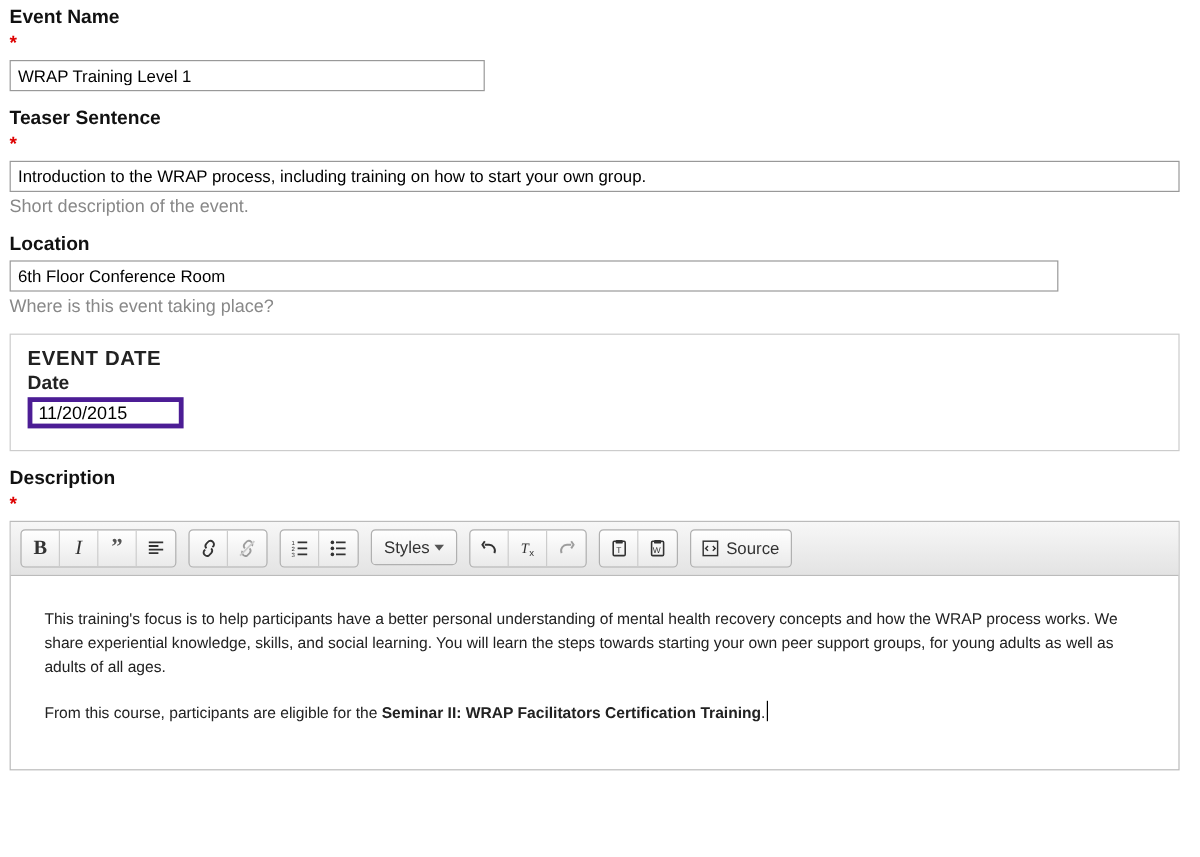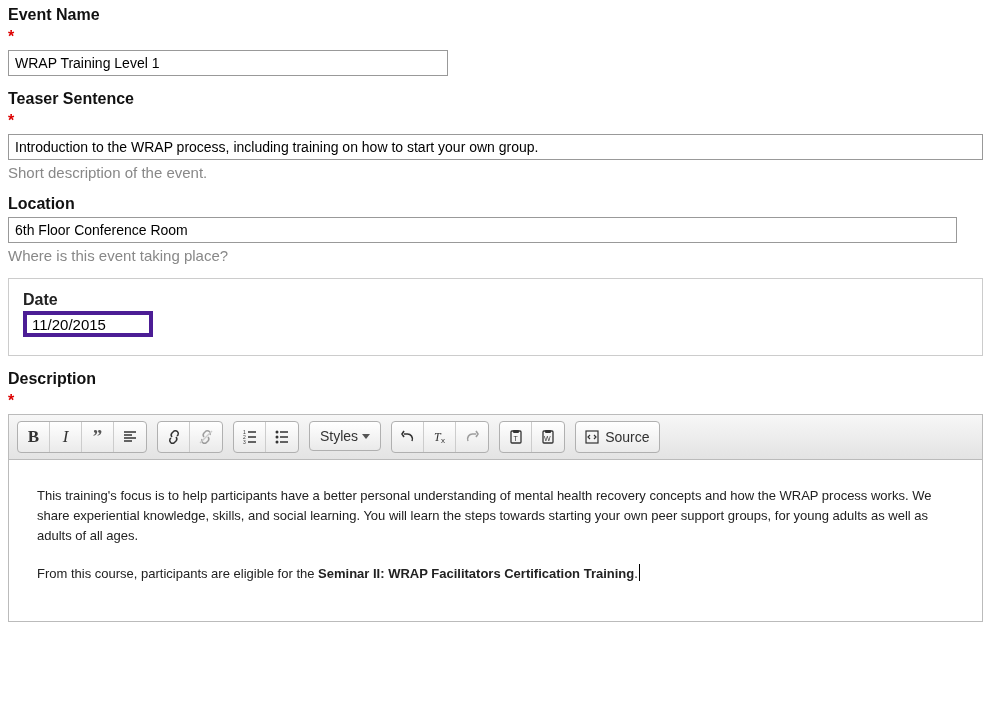--- a/index.html
+++ b/index.html
@@ -22,23 +22,23 @@
   flex-direction: column;
 }
 .required { color: #d00; font-weight: bold; }
 .text-input {
   border: 1px solid #999;
   padding: 4px 6px;
   font-size: 14px;
   font-family: inherit;
   height: 26px;
 }
-.w-440 { width: 440px; }
+.w-440 { width: 396px; }
 .w-full { width: 975px; }
-.w-790 { width: 949px; }
+.w-790 { width: 874px; }
 .help-text {
   color: #888;
   font-size: 15px;
   margin-top: 4px;
 }
 .date-box {
   border: 1px solid #ccc;
   padding: 10px 14px 18px 14px;
   margin-top: 6px;
   margin-bottom: 14px;
@@ -162,20 +162,21 @@
 
 <div class="field">
   <div class="field-label">
     <span>Location</span>
   </div>
   <input type="text" class="text-input w-790" value="6th Floor Conference Room" style="">
   <div class="help-text">Where is this event taking place?</div>
 </div>
 
 <div class="date-box">
+  <div class="date-box-title">EVENT DATE</div>
   <div class="date-row">
     <div class="date-col">
       <div class="sub-label">Date</div>
       <input type="text" class="date-input" value="11/20/2015" style="">
     </div>
   </div>
 </div>
 
 <div class="field">
   <div class="field-label">

